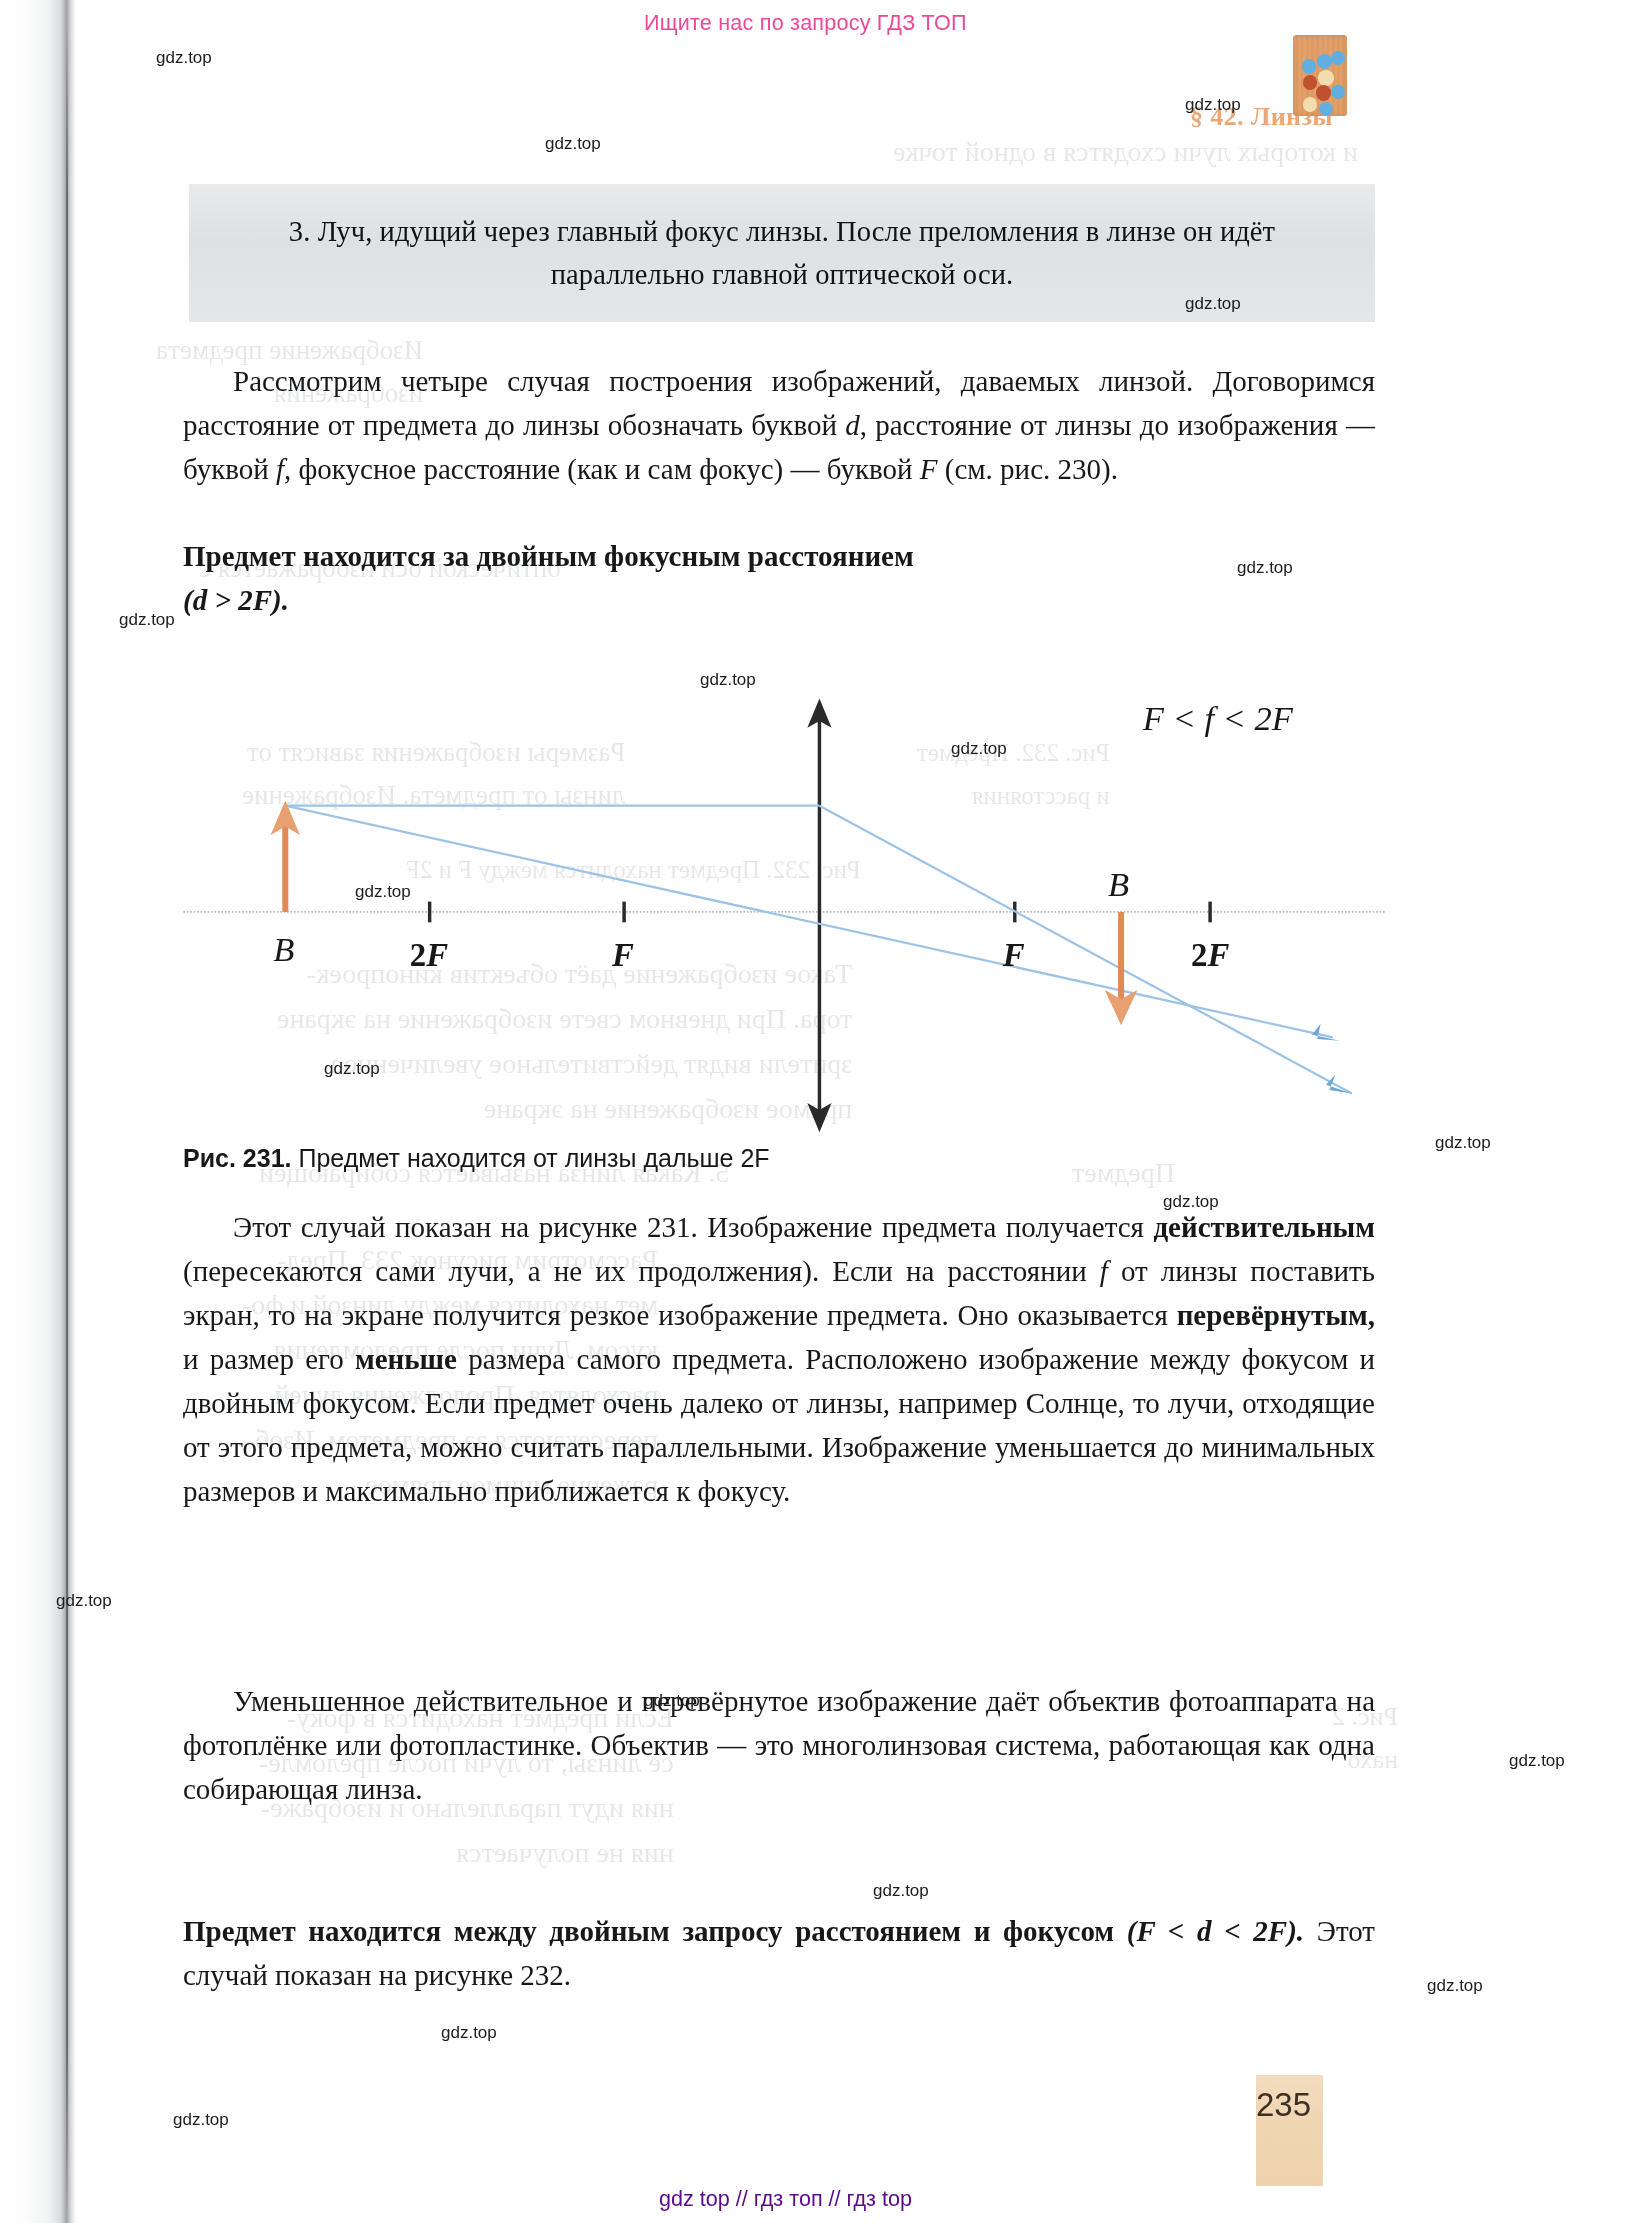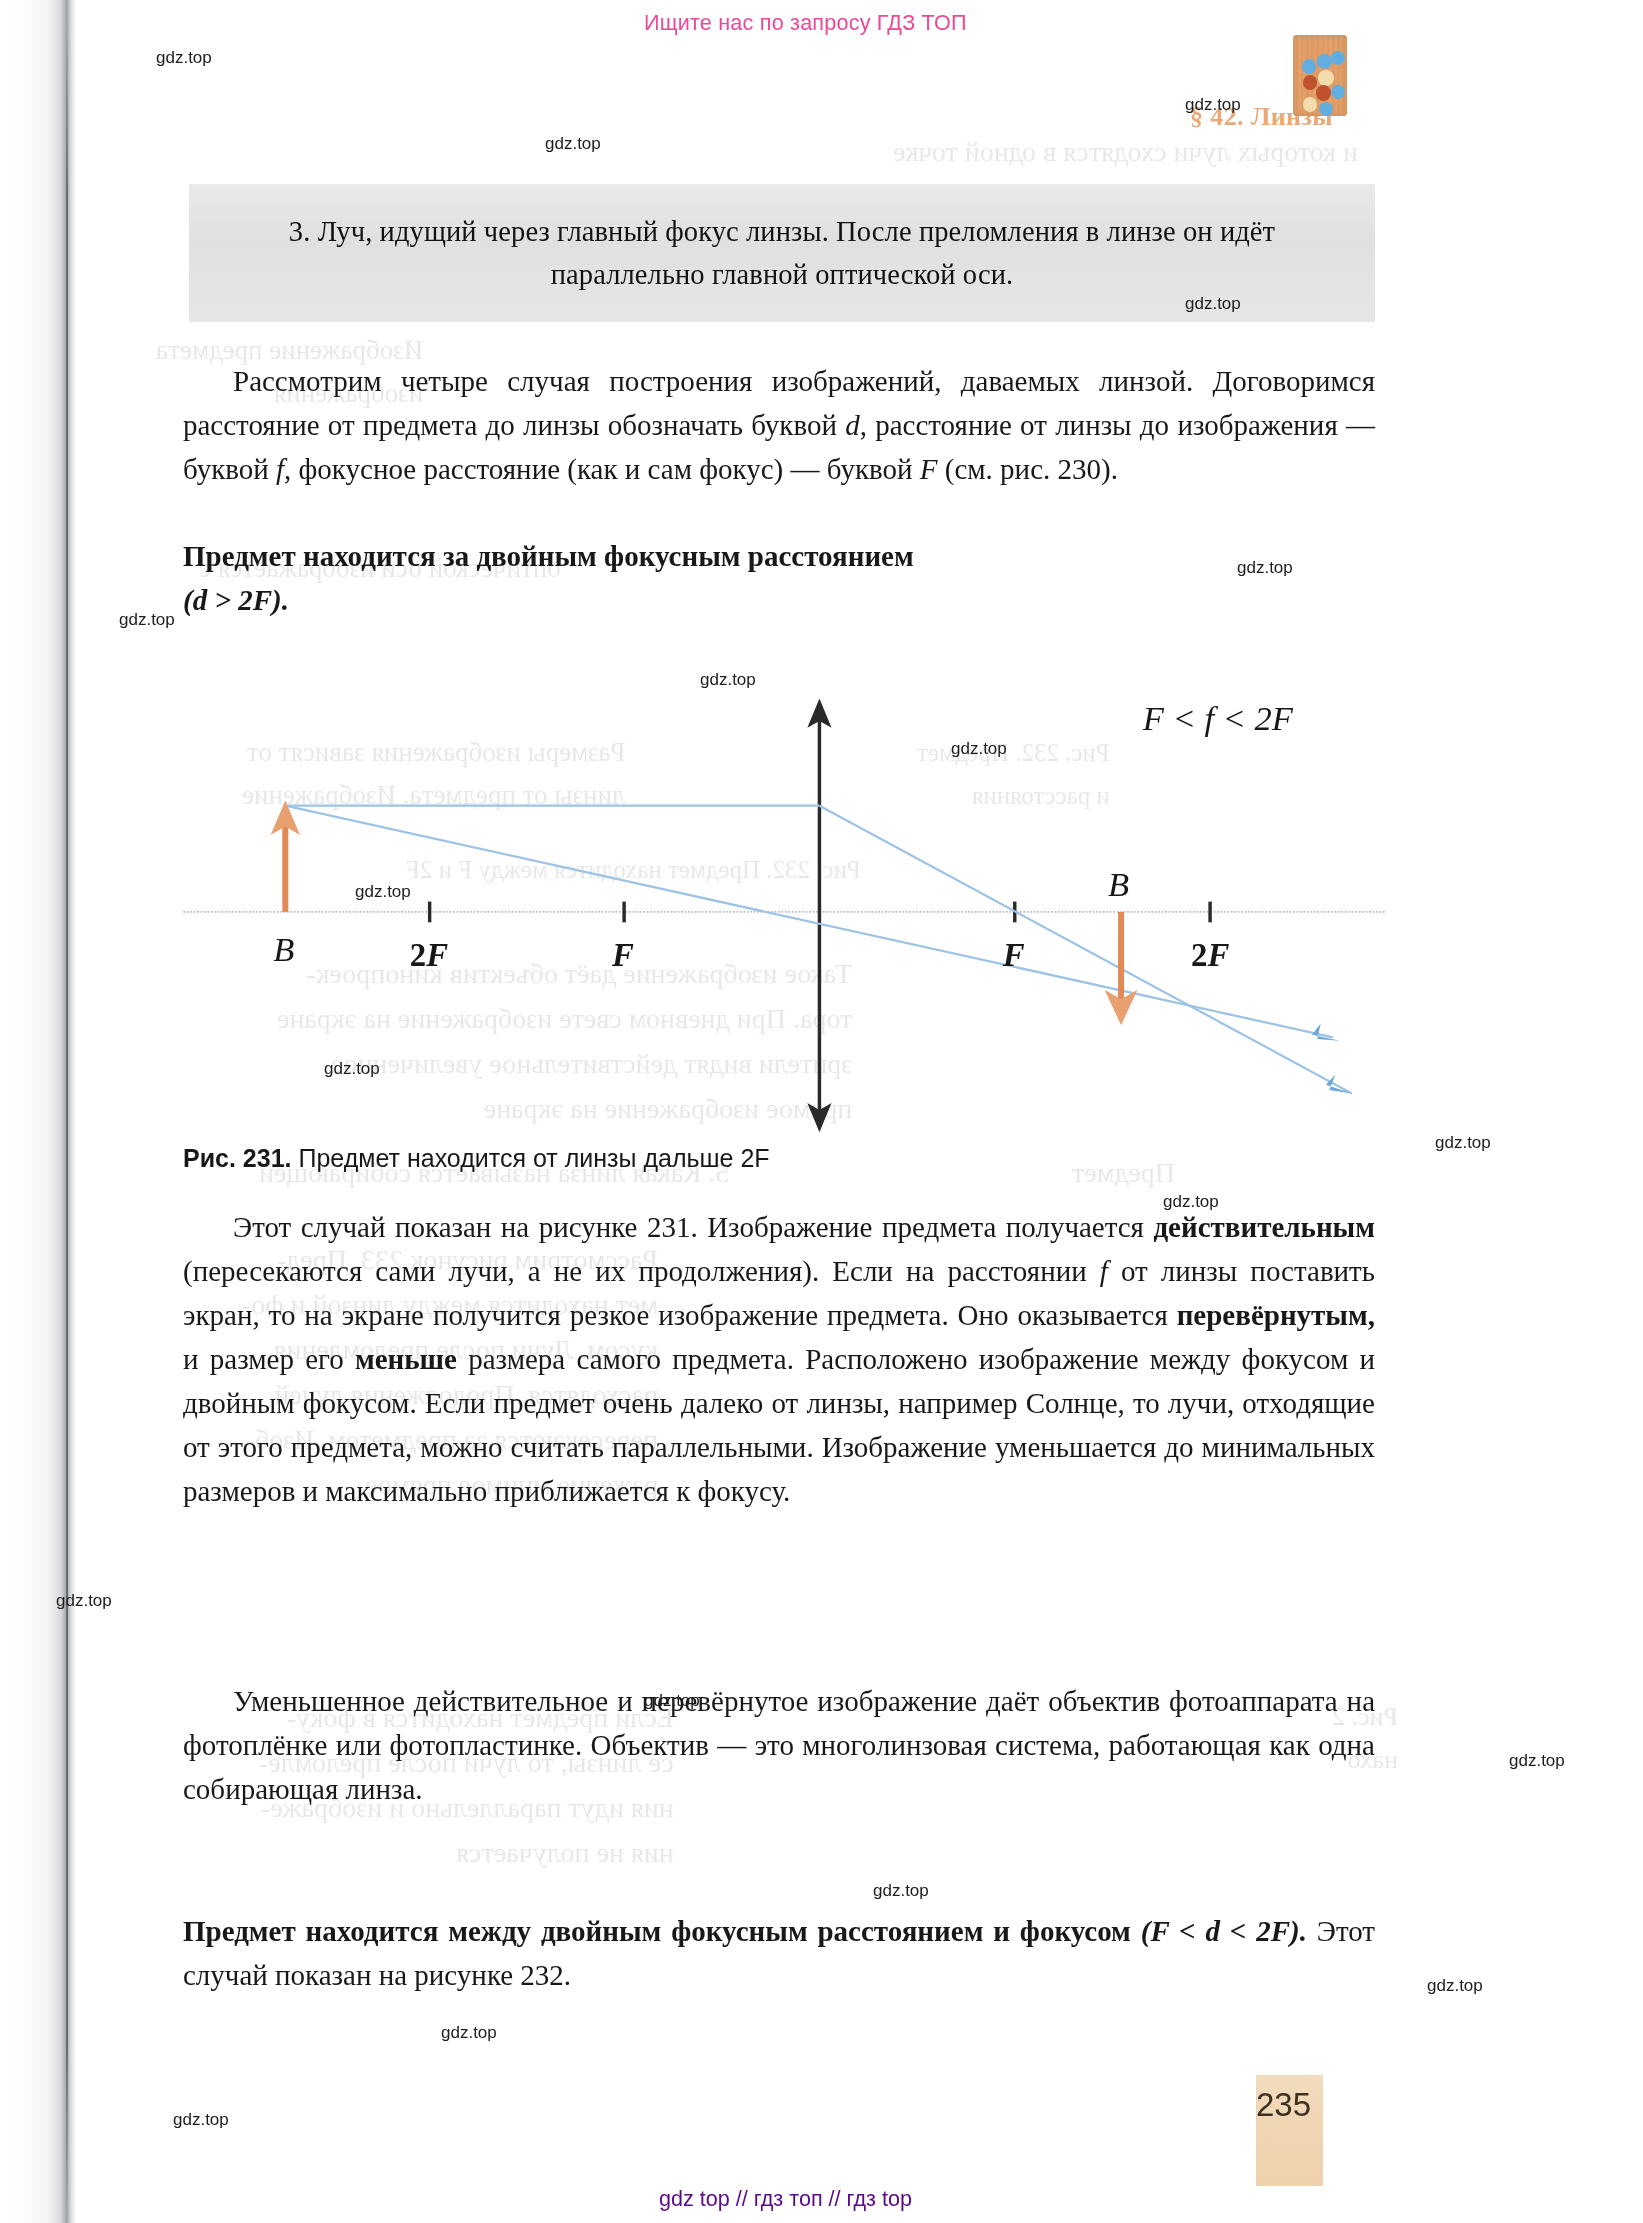--- a/index.html
+++ b/index.html
@@ -316,21 +316,21 @@
 
   <div class="col" style="top:1205px;">
     <p class="ind"><span>Этот случай показан на рисунке 231. Изображение предмета получается </span><span class="b">действительным</span><span> (пересекаются сами лучи, а не их продолжения). Если на расстоянии </span><span class="it">f</span><span> от линзы поставить экран, то на экране получится резкое изображение предмета. Оно оказывается </span><span class="b">перевёрнутым,</span><span> и размер его </span><span class="b">меньше</span><span> размера самого предмета. Расположено изображение между фокусом и двойным фокусом. Если предмет очень далеко от линзы, например Солнце, то лучи, отходящие от этого предмета, можно считать параллельными. Изображение уменьшается до минимальных размеров и максимально приближается к фокусу.</span></p>
   </div>
 
   <div class="col" style="top:1664px;margin-top:15px;">
     <p class="ind">Уменьшенное действительное и перевёрнутое изображение даёт объектив фотоаппарата на фотоплёнке или фотопластинке. Объектив — это многолинзовая система, работающая как одна собирающая линза.</p>
   </div>
 
   <div class="col" style="top:1909px;">
-    <p><span class="b">Предмет находится между двойным фокусным расстоянием и фокусом </span><span class="b it">(F &lt; d &lt; 2F).</span><span> Этот случай показан на рисунке 232.</span></p>
+    <p><span class="b">Предмет находится между двойным запросу расстоянием и фокусом </span><span class="b it">(F &lt; d &lt; 2F).</span><span> Этот случай показан на рисунке 232.</span></p>
   </div>
 
   <div class="pagetab"></div>
   <div class="pagenum">235</div>
 
   <div class="wm-bottom" style="left:659px;top:2186px;">gdz top  //  гдз топ  //  гдз top</div>
 
   <div id="wm-layer">
       <div class="wm" style="left: 156px; top: 48px;">gdz.top</div>
       <div class="wm" style="left: 545px; top: 134px;">gdz.top</div>

